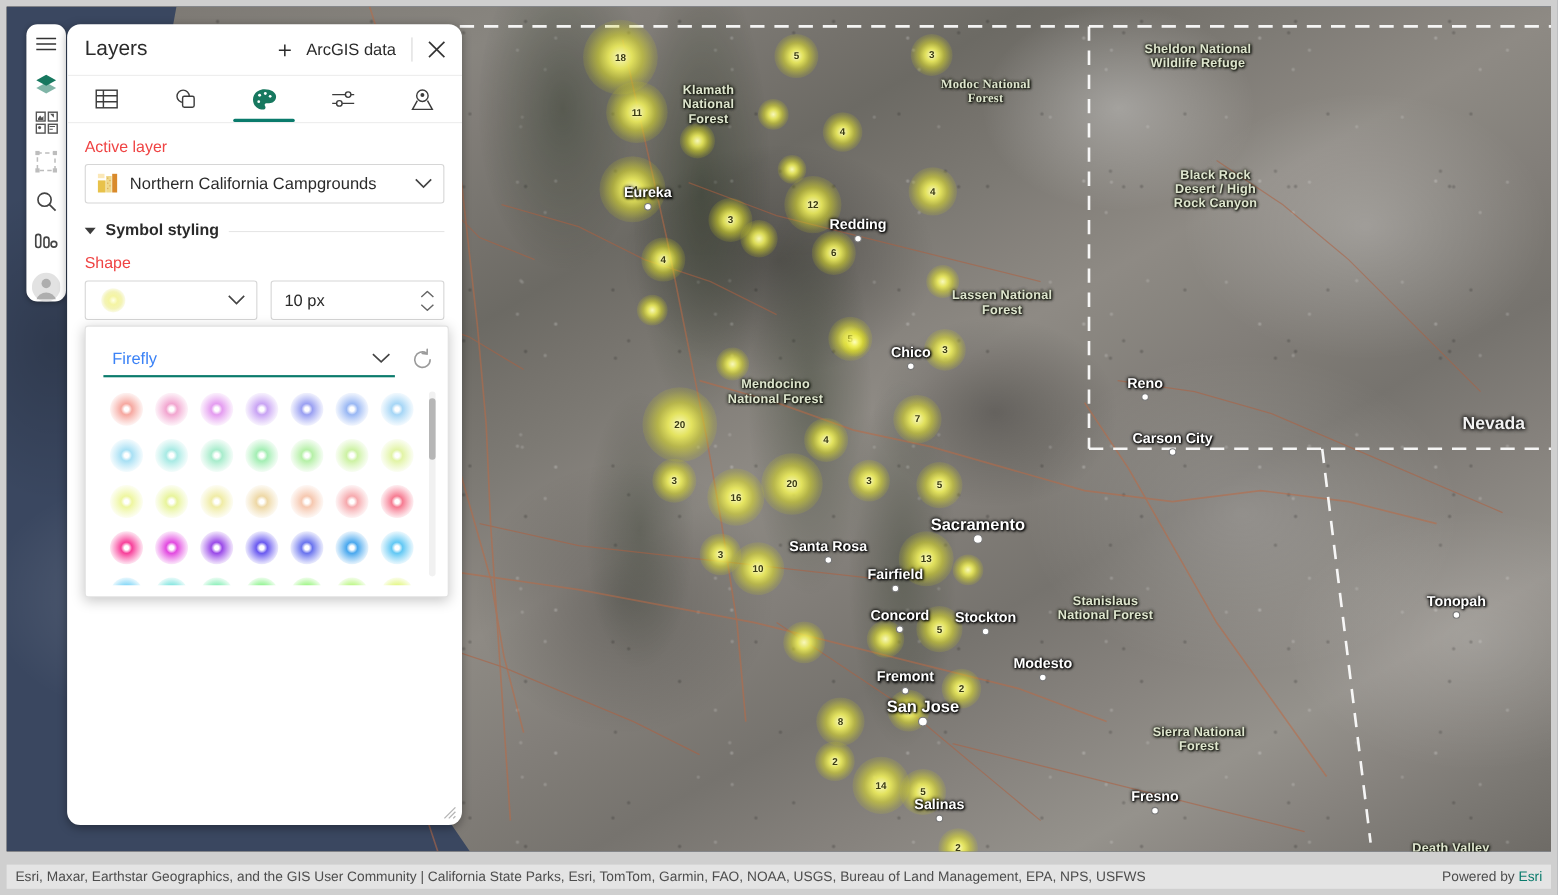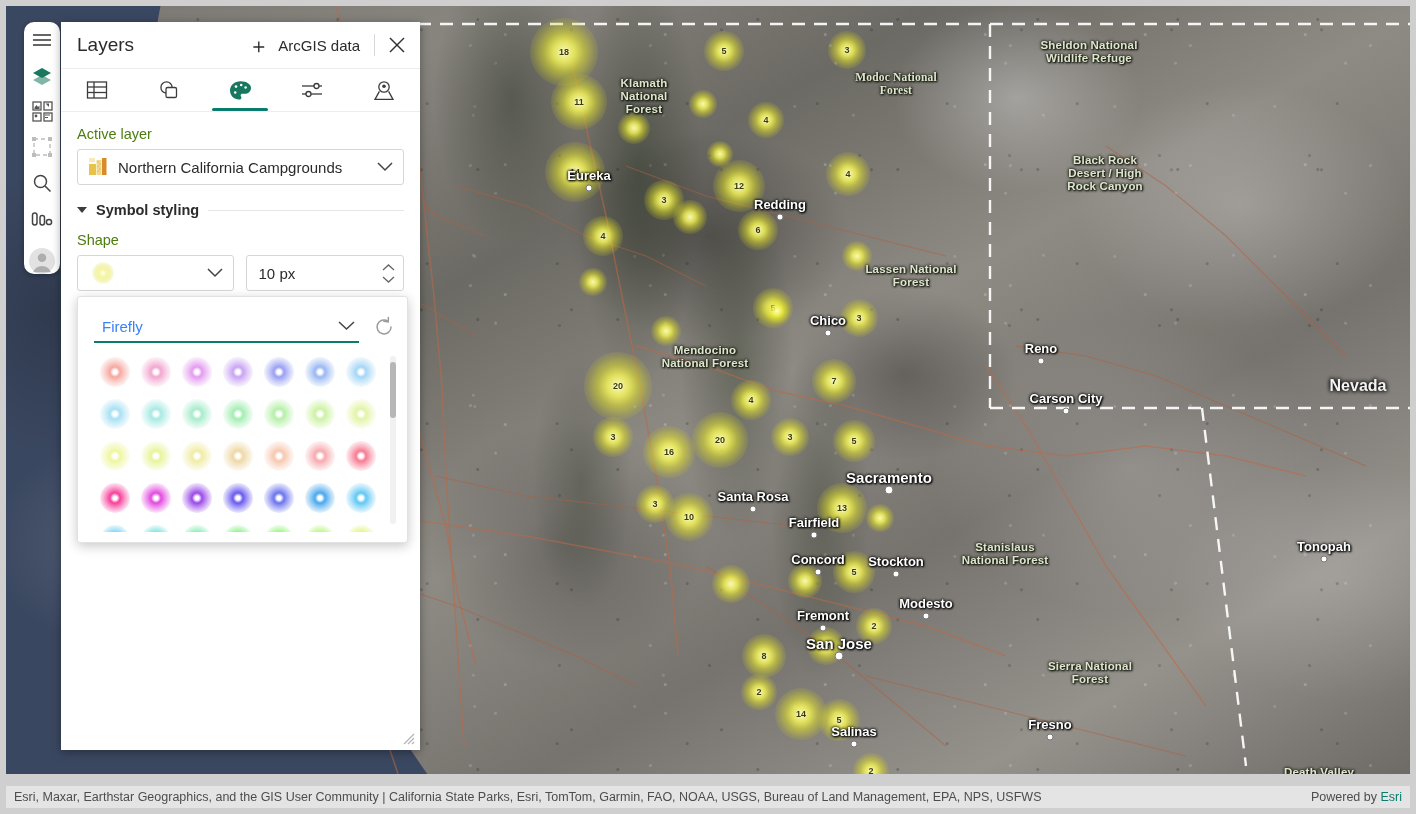--- a/index.html
+++ b/index.html
@@ -112,21 +112,21 @@
   #rail { position:absolute; left:24px; top:22px; width:36px; height:252px;
      background:#fff; border-radius:10px; box-shadow:0 1px 5px rgba(0,0,0,.3);
      display:flex; flex-direction:column; align-items:center;
      padding-top:7px; gap:14px; z-index:5; overflow:hidden; }
   #rail .ri { width:26px; height:26px; display:flex; align-items:center;
      justify-content:center; cursor:pointer; }
   #rail .ri svg { display:block; }
 
   
   #panel { position:absolute; left:61px; top:22px; width:359px; height:728px;
-     background:#fff; border-radius:0; box-shadow:0 2px 9px rgba(0,0,0,.35);
+     background:#fff; border-radius:12px; box-shadow:0 2px 9px rgba(0,0,0,.35);
      z-index:10; display:flex; flex-direction:column; overflow:hidden; }
 
   #phead { height:46px; display:flex; align-items:center; padding:0 14px 0 16px; }
   #ptitle { font-size:19px; color:#2b2b2b; flex:0 0 auto; }
   #phead .spacer { flex:1; }
   #addbtn { display:flex; align-items:center; gap:9px; cursor:pointer;
      font-size:15px; color:#2b2b2b; }
   #addbtn .plus { font-size:21px; line-height:1; color:#2b2b2b; }
   #pdiv { width:1px; height:22px; background:#d8d8d8; margin:0 13px 0 14px; }
   #closebtn { cursor:pointer; width:18px; height:18px; }
@@ -134,21 +134,21 @@
   #tabs { display:flex; border-top:1px solid #ededed; border-bottom:1px solid #ededed;
      height:44px; }
   #tabs .tab { flex:1; display:flex; align-items:center; justify-content:center;
      cursor:pointer; position:relative; }
   #tabs .tab .ul { position:absolute; bottom:0; left:50%; transform:translateX(-50%);
      width:56px; height:3px; background:#0a7b6c; border-radius:2px; display:none; }
   #tabs .tab.active .ul { display:block; }
 
   #pbody { flex:1; padding:14px 16px 0 16px; position:relative; }
 
-  .flabel { font-size:14.5px; color:#4d7c0f; margin-bottom:7px; }
+  .flabel { font-size:14.5px; color:#ef4444; margin-bottom:7px; }
 
   #layersel { height:36px; border:1px solid #d6d6d6; border-radius:3px;
      display:flex; align-items:center; padding:16px 10px; gap:10px; cursor:pointer;
      background:#fff; }
   #layersel .name { flex:1; font-size:15px; color:#2b2b2b; }
 
   #symrow { display:flex; align-items:center; gap:9px; margin:17px 0 14px 0; }
   #symrow .caret { width:0;height:0;border-left:5px solid transparent;
      border-right:5px solid transparent;border-top:6px solid #3c3c3c; cursor:pointer; }
   #symrow .ttl { font-size:14.5px; font-weight:700; color:#2b2b2b; }
@@ -448,21 +448,21 @@
           <div class="dot"></div>
         </div>
         <div class="city" style="left: 812px; top: 566px;">
           <div class="lbl">Concord</div>
           <div class="dot"></div>
         </div>
         <div class="city" style="left: 890px; top: 568px;">
           <div class="lbl">Stockton</div>
           <div class="dot"></div>
         </div>
-        <div class="city" style="left: 920px; top: 610px;">
+        <div class="city" style="left: 942px; top: 610px;">
           <div class="lbl">Modesto</div>
           <div class="dot"></div>
         </div>
         <div class="city" style="left: 817px; top: 622px;">
           <div class="lbl">Fremont</div>
           <div class="dot"></div>
         </div>
         <div class="city big" style="left: 833px; top: 650px;">
           <div class="lbl">San Jose</div>
           <div class="dot"></div>

